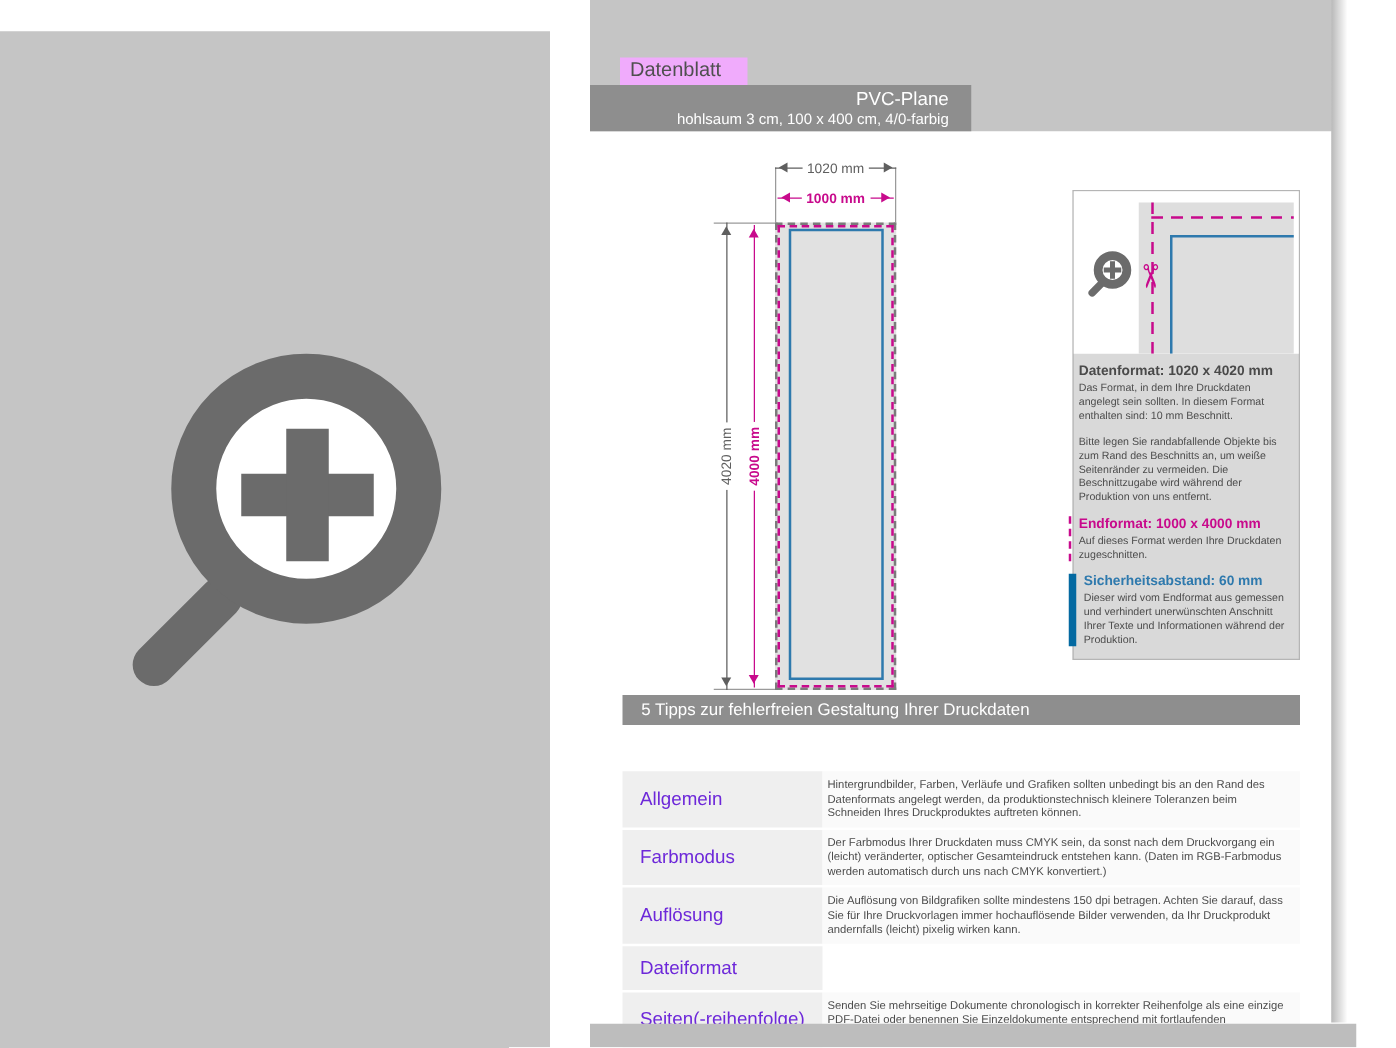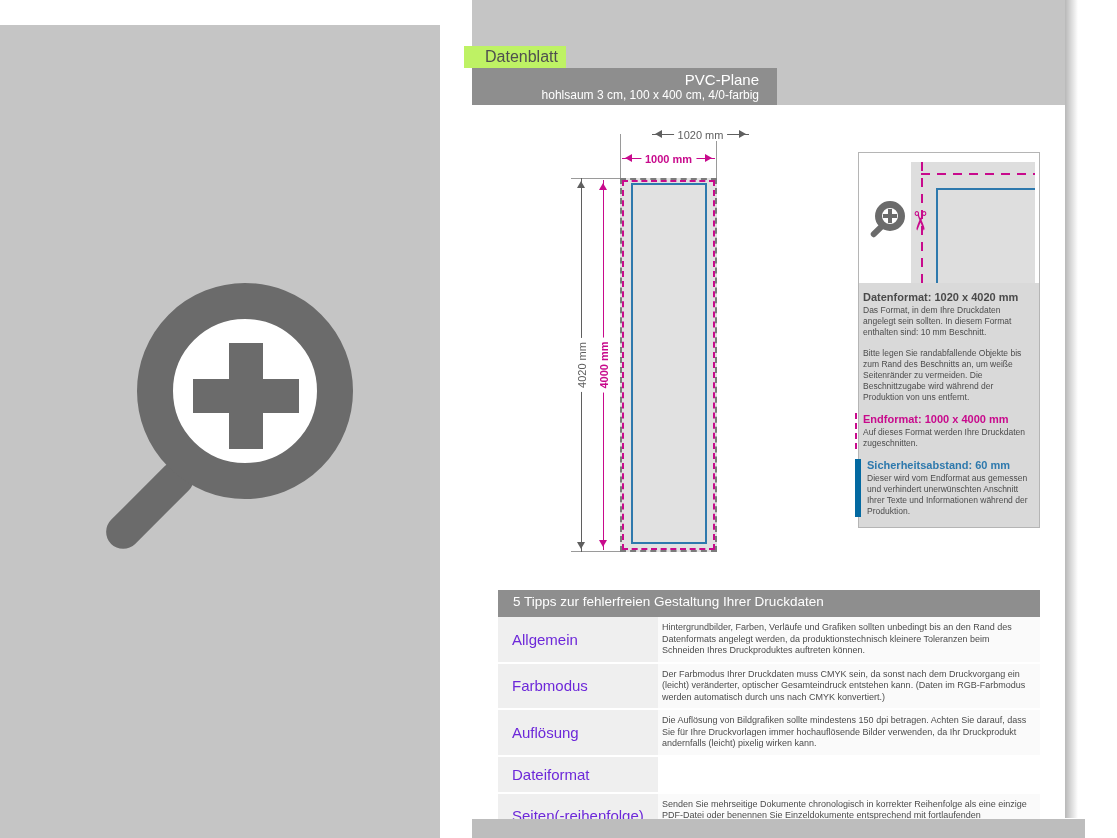--- a/index.html
+++ b/index.html
@@ -8,22 +8,22 @@
   .abs{position:absolute;}
 
   
   .left-panel{left:0;top:25px;width:440px;height:813px;background:#c5c5c5;}
   .mag-ring{border-radius:50%;background:#fff;box-sizing:border-box;border:36px solid #6b6b6b;}
   .mag-bar{background:#6b6b6b;}
   .mag-handle{background:#6b6b6b;border-radius:17px;}
 
   
   .top-strip{left:472px;top:0;width:593px;height:105px;background:#c5c5c5;}
-  .tab{left:464px;top:46px;width:102px;height:22px;background:#bef264;
-       font-size:16px;color:#4f4f4f;line-height:22px;padding-left:21px;box-sizing:border-box;}
+  .tab{left:496px;top:46px;width:102px;height:22px;background:#f0abfc;
+       font-size:16px;color:#4f4f4f;line-height:22px;padding-left:8px;box-sizing:border-box;}
   .title-bar{left:472px;top:68px;width:305px;height:37px;background:#8e8e8e;color:#fff;
              text-align:right;padding:3px 18px 0 0;box-sizing:border-box;}
   .title-bar .t1{font-size:15px;line-height:17px;}
   .title-bar .t2{font-size:12px;line-height:14px;}
   .page-shadow{left:1065px;top:0;width:13px;height:818px;
                background:linear-gradient(to right,rgba(0,0,0,.28),rgba(0,0,0,0));}
   .bottom-bar{left:472px;top:819px;width:613px;height:19px;background:#bdbdbd;}
 
   
   .rect-outer{left:620px;top:178px;width:97px;height:374px;background:#e1e1e1;
@@ -63,21 +63,21 @@
   .info-text{position:absolute;left:0;top:130px;right:0;bottom:0;padding:8px 9px 0 4px;
              font-size:8.5px;line-height:11px;color:#4c4c4c;}
   .info-text h3{margin:0 0 1px 0;font-size:11px;line-height:13px;color:#4a4a4a;}
   .info-text p{margin:0 0 10px 0;}
   .blk-end{border-left:2px dashed #c80a8c;padding-left:6px;margin-left:-8px;}
   .blk-end h3{color:#c80a8c;}
   .blk-safe{border-left:6px solid #0369a1;padding-left:6px;margin-left:-8px;}
   .blk-safe h3{color:#2e79ad;}
 
   
-  .tips-header{left:498px;top:590px;width:542px;height:36px;background:#8e8e8e;color:#fff;
+  .tips-header{left:498px;top:556px;width:542px;height:24px;background:#8e8e8e;color:#fff;
                font-size:13.5px;line-height:24px;padding-left:15px;box-sizing:border-box;}
   .tips{left:498px;top:617px;width:542px;}
   .tip-row{display:flex;margin-bottom:2px;}
   .tip-label{width:160px;background:#efefef;display:flex;align-items:center;
              font-size:15px;color:#6d28d9;padding-left:14px;box-sizing:border-box;}
   .tip-text{flex:1;background:#fafafa;font-size:9px;line-height:11.5px;color:#4c4c4c;
             padding:5px 10px 5px 4px;box-sizing:border-box;display:flex;align-items:center;}
 </style>
 </head>
 <body>
@@ -103,21 +103,21 @@
   <div>
     <div class="abs rect-outer"></div>
     <div class="abs rect-end"></div>
     <div class="abs rect-safe"></div>
 
     <div class="abs ext" style="left:571px;top:178px;width:49px;height:1px;"></div>
     <div class="abs ext" style="left:571px;top:551px;width:49px;height:1px;"></div>
     <div class="abs ext" style="left:620px;top:134px;width:1px;height:44px;"></div>
     <div class="abs ext" style="left:716px;top:134px;width:1px;height:44px;"></div>
 
-    <div class="abs dimh dim-gray" style="left:652px;top:134px;width:97px;">
+    <div class="abs dimh dim-gray" style="left:620px;top:134px;width:97px;">
       <span class="lbl">1020 mm</span>
     </div>
     <div class="abs dimh dim-mag" style="left:622px;top:158px;width:93px;">
       <span class="lbl">1000 mm</span>
     </div>
     <div class="abs dimv dim-gray" style="left:581px;top:178px;height:374px;">
       <span class="lbl">4020 mm</span>
     </div>
     <div class="abs dimv dim-mag" style="left:603px;top:180px;height:370px;">
       <span class="lbl">4000 mm</span>

